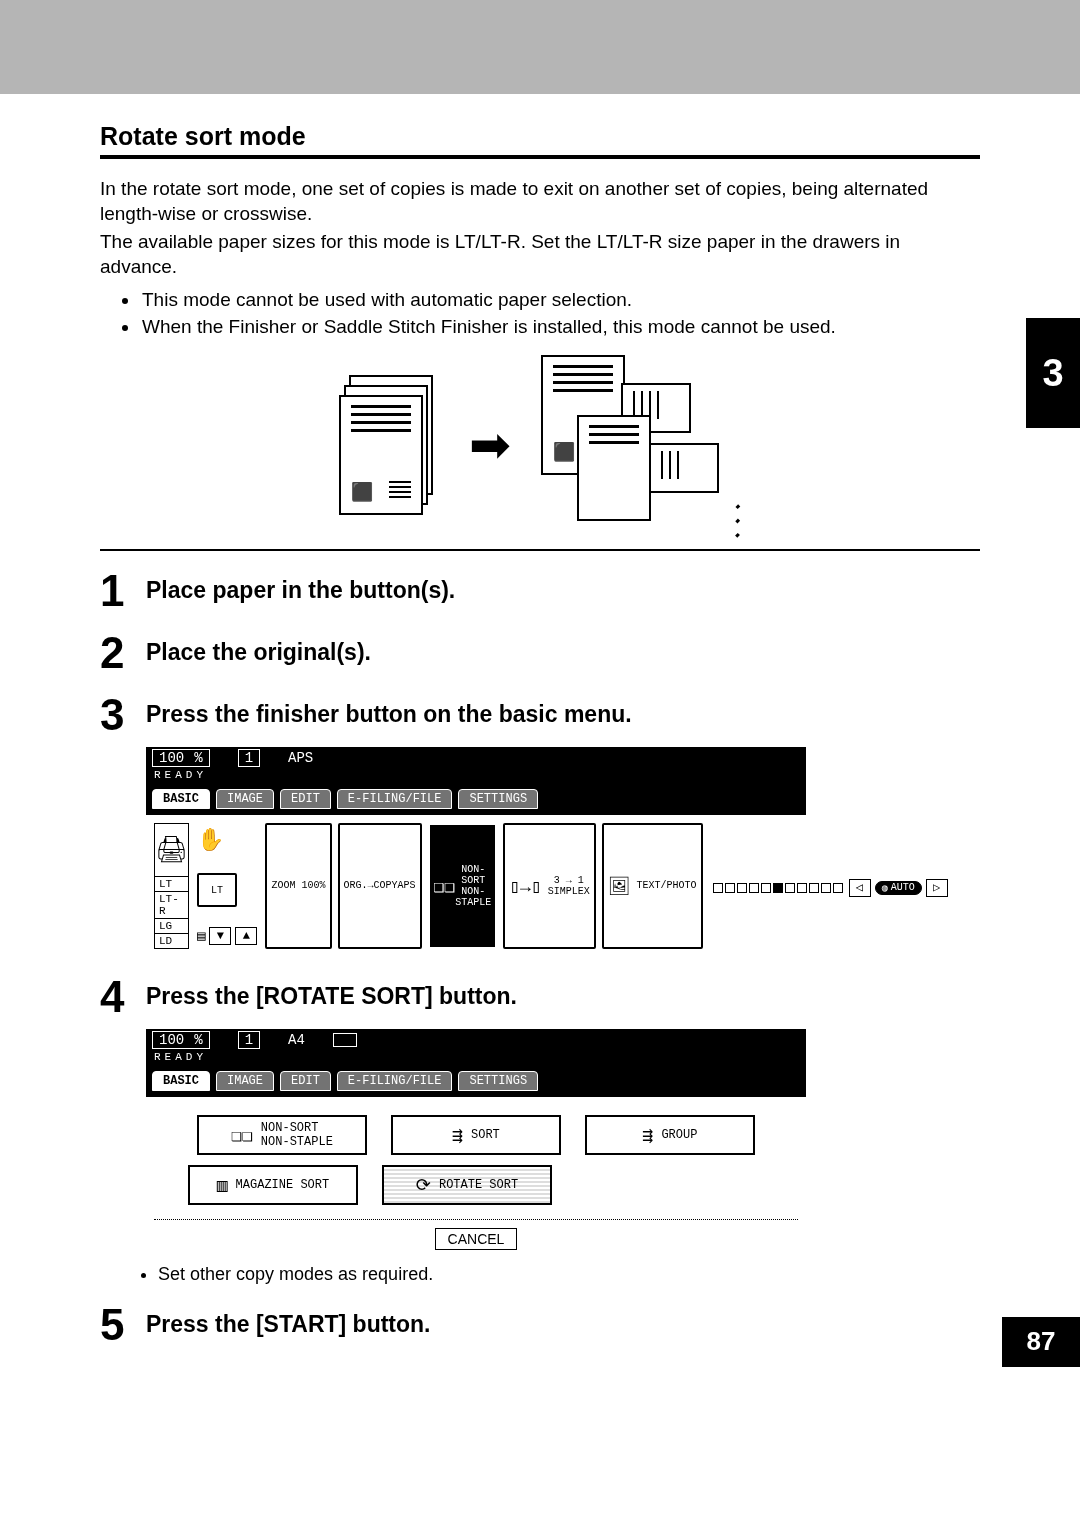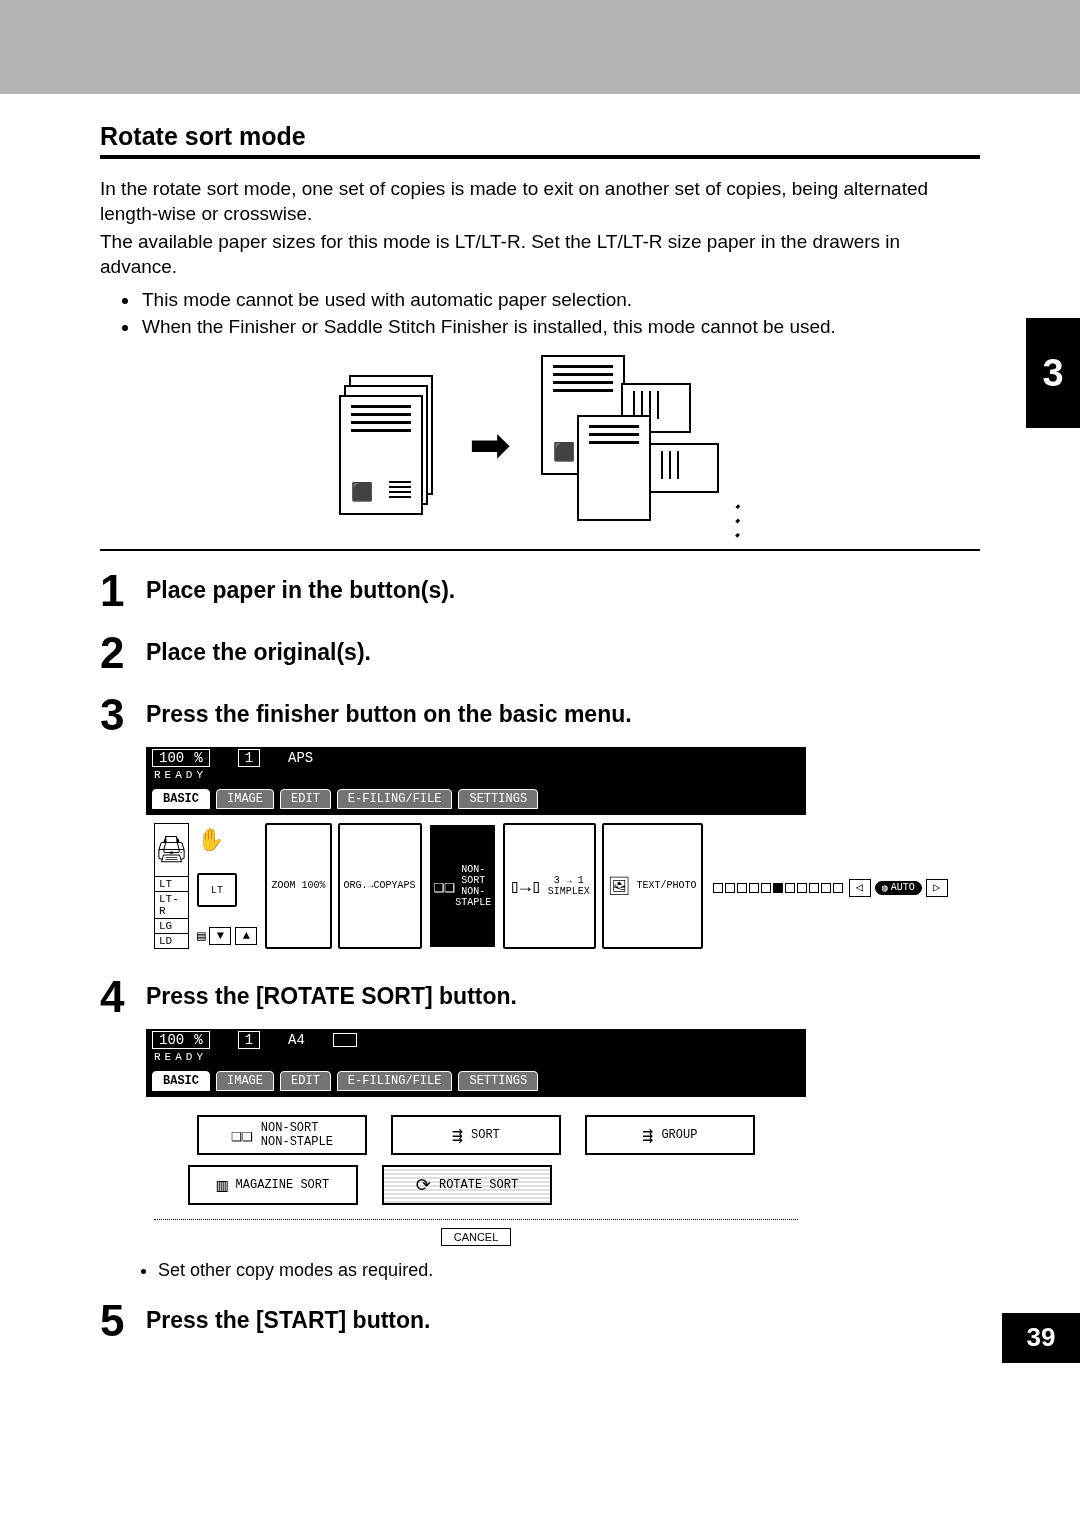--- a/index.html
+++ b/index.html
@@ -299,21 +299,21 @@
   .panel2-btn {
     border:2px solid #000; width:170px; height:40px;
     display:flex; align-items:center; justify-content:center;
     gap:8px; font-size:12px; background:#fff;
   }
   .panel2-btn.sel {
     background: repeating-linear-gradient(0deg,#ddd,#ddd 2px,#fff 2px,#fff 4px);
   }
   .dotted-hr { border:0; border-top:1px dotted #000; margin:8px 0; }
   .cancel-btn {
-    border:1px solid #000; padding:2px 12px; font-size:11px;
+    border:1px solid #000; padding:2px 12px; font-size:14px;
     margin:0 auto; display:block; width:min-content; background:#fff;
   }
   .ico-sm { font-size:18px; }
 </style>
 </head>
 <body>
 
 <div class="page" style="position:relative;">
   <div class="graybar"></div>
 
@@ -570,14 +570,14 @@
     <ul class="small-bullets">
       <li>Set other copy modes as required.</li>
     </ul>
 
     <div class="step">
       <div class="step-num">5</div>
       <div class="step-text">Press the [START] button.</div>
     </div>
   </div>
 
-  <div class="page-num-tab">39</div>
+  <div class="page-num-tab">87</div>
 </div>
 
 </body></html>

